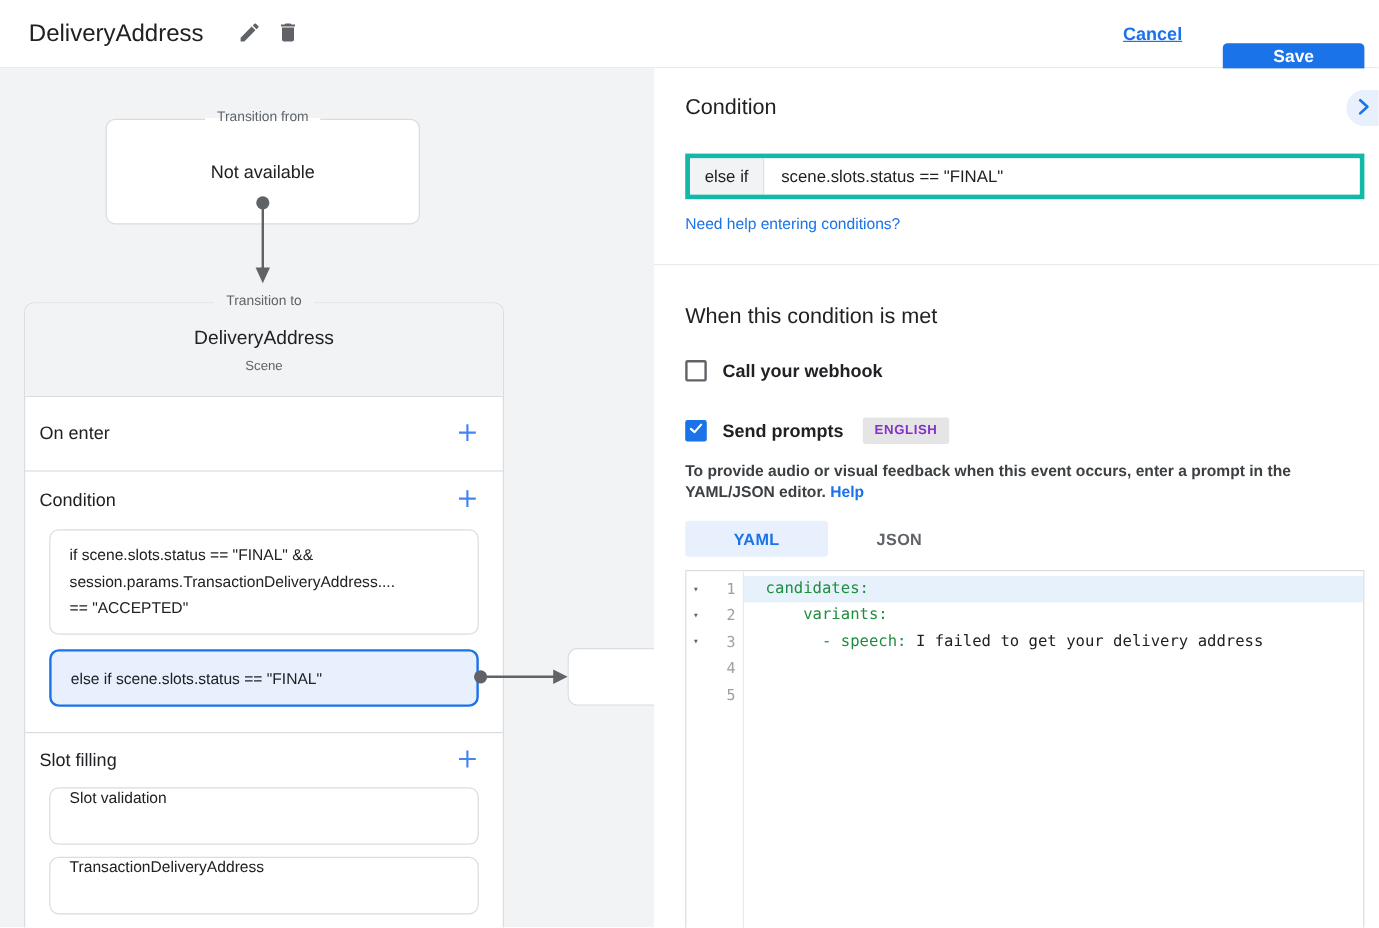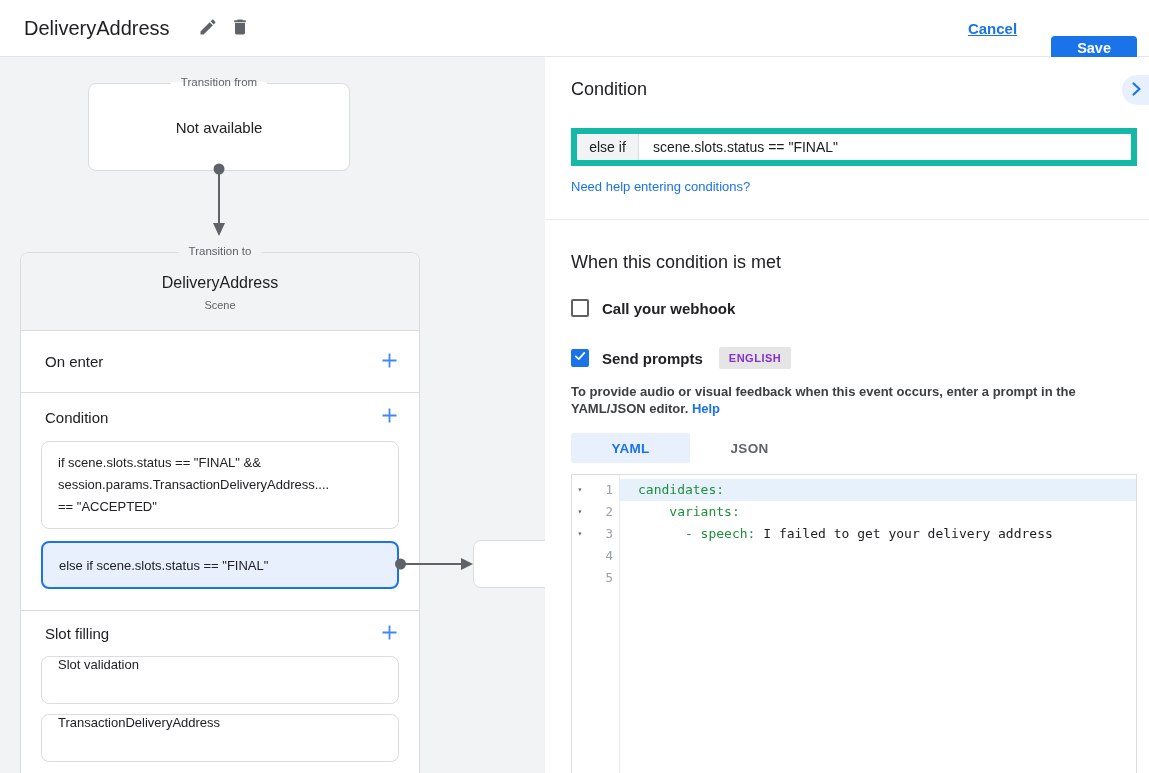--- a/index.html
+++ b/index.html
@@ -10,48 +10,48 @@
   .topbar { height:57px; background:#fff; border-bottom:1px solid #e4e6e8;
     display:flex; align-items:center; padding:0 12px 0 24px; }
   .topbar h1 { font-size:20px; font-weight:400; color:#202124; margin-right:22px; }
   .icon-btn { background:none; border:none; cursor:pointer; width:32px; height:32px;
     display:flex; align-items:center; justify-content:center; }
   .icon-btn svg { fill:#5f6368; }
   .topbar .spacer { flex:1; }
   .btn-text { background:none; border:none; color:#1a73e8; font-size:15px; font-weight:bold;
     cursor:pointer; margin-right:34px; font-family:inherit;text-decoration:underline; }
   .btn-primary { background:#1a73e8; color:#fff; border:none; border-radius:4px;
-    height:24px; padding:0 26px; font-size:14.5px; font-weight:bold; cursor:pointer; font-family:inherit;margin-top:40px; }
+    height:24px; padding:0 42px; font-size:14.5px; font-weight:bold; cursor:pointer; font-family:inherit;margin-top:40px; }
 
   .main { display:flex; height:716px; }
 
   
   .canvas { width:545px; background:#f1f3f4; position:relative; overflow:hidden; flex:none; }
 
   .node-legend { position:absolute; top:-8px; left:50%; transform:translateX(-50%);
     font-size:11.5px; color:#5f6368; padding:0 10px; white-space:nowrap; z-index:2; }
 
-  .from-box { position:absolute; left:88px; top:26px; width:262px; height:88px;
+  .from-box { position:absolute; left:88px; top:42px; width:262px; height:88px;
     background:#fff; border:1px solid #dadce0; border-radius:8px; }
   .from-box .node-legend { background:linear-gradient(to bottom,#f1f3f4 50%,#ffffff 50%); }
   .from-content { height:100%; display:flex; align-items:center; justify-content:center;
     font-size:15px; color:#202124; }
 
   .conn { position:absolute; z-index:3; }
 
   .to-card { position:absolute; left:20px; top:195px; width:400px; height:604px;
     background:#fff; border:1px solid #dadce0; border-radius:8px; }
   .to-card .node-legend { background:#f1f3f4; }
   .card-header { height:78px; background:#f1f3f4; border-bottom:1px solid #dadce0;
     border-radius:8px 8px 0 0; text-align:center; padding-top:21px; }
   .card-title { font-size:16px; color:#202124; }
   .card-subtitle { font-size:11px; color:#5f6368; margin-top:7px; }
 
   .sec-row { display:flex; justify-content:space-between; align-items:center;
-    padding:0 14px 0 24px; }
+    padding:0 14px 0 12px; }
   .sec-label { font-size:15px; color:#202124; }
   .plus-btn { background:none; border:none; cursor:pointer; width:32px; height:32px;
     display:flex; align-items:center; justify-content:center; }
   .row-onenter { height:62px; border-bottom:1px solid #dadce0; }
   .sec { border-bottom:1px solid #dadce0; padding-bottom:21px; }
   .sec-head { height:48px; }
   .sec-slot { border-bottom:none; padding-bottom:0; }
   .sec-head-slot { height:45px; }
 
   .if-box { margin:0 20px; padding:10px 16px; border:1px solid #dadce0; border-radius:8px;
@@ -66,21 +66,21 @@
     background:#fff; border:1px solid #dadce0; border-radius:8px; }
 
   
   .panel { flex:1; background:#fff; position:relative; padding:0 12px 0 26px; }
   .panel h2 { font-size:18px; font-weight:400; color:#202124; }
   .panel-head { margin-top:22px; position:relative; }
   .expand-btn { position:absolute; top:-4px; right:-12px; width:27px; height:30px;
     background:#e8f0fe; border:none; border-radius:16px 0 0 16px; cursor:pointer;
     display:flex; align-items:center; justify-content:center; }
 
-  .cond-row { margin-top:28px; height:38px; border:6px solid #14b8a6; display:flex; }
+  .cond-row { margin-top:28px; height:38px; border:4px solid #14b8a6; display:flex; }
   .cond-prefix { width:62px; background:#f1f3f4; border-right:1px solid #dadce0;
     display:flex; align-items:center; justify-content:center; font-size:14px; color:#202124; flex:none; }
   .cond-input { flex:1; border:none; outline:none; padding:0 14px; font-size:14px;
     color:#202124; font-family:inherit; background:#fff; min-width:0; }
 
   .help-link { display:inline-block; margin-top:13px; font-size:13px; color:#1a73e8;
     text-decoration:none; cursor:pointer; }
   .divider { height:1px; background:#e8eaed; margin:24px -12px 0 -26px; }
   .when-title { margin-top:32px; }
 

